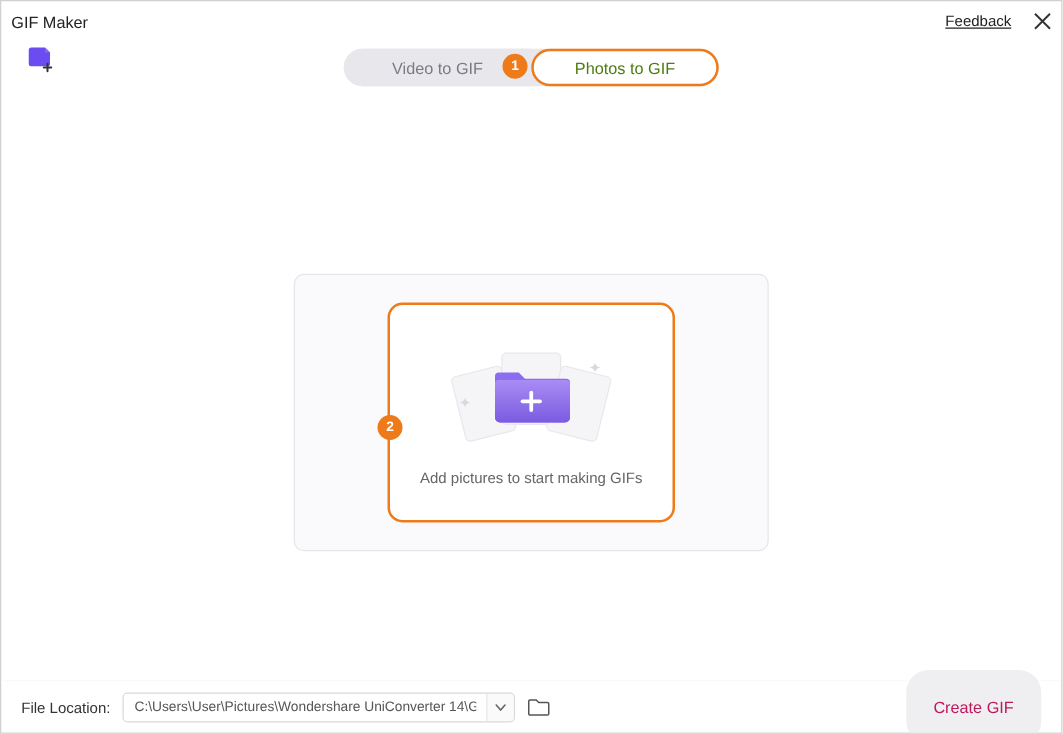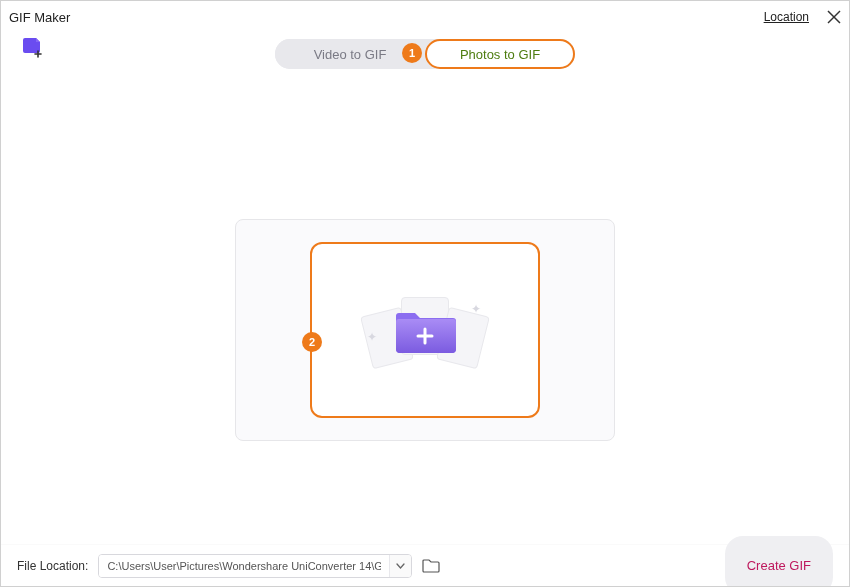--- a/index.html
+++ b/index.html
@@ -208,21 +208,21 @@
       font-size: 13px;
       cursor: not-allowed;
     }
   </style>
 </head>
 <body>
 
 <div class="titlebar">
   <div class="titlebar-left">GIF Maker</div>
   <div class="titlebar-right">
-    <span class="feedback">Location</span>
+    <span class="feedback">Feedback</span>
     <span class="close-btn">
       <svg width="14" height="14" viewBox="0 0 14 14">
         <line x1="1" y1="1" x2="13" y2="13"></line>
           <line x1="13" y1="1" x2="1" y2="13"></line>
       </svg>
     </span>
   </div>
 </div>
 
 <div class="toolbar">
@@ -262,20 +262,21 @@
             </linearGradient>
           </defs>
           <path d="M3 8 h18 l5 5 h33 a3 3 0 0 1 3 3 v28 a4 4 0 0 1 -4 4 h-52 a4 4 0 0 1 -4 -4 v-33 a3 3 0 0 1 3 -3 z" fill="#8b6df0"></path>
           <path d="M3 14 h56 a3 3 0 0 1 3 3 v27 a4 4 0 0 1 -4 4 h-52 a4 4 0 0 1 -4 -4 v-27 a3 3 0 0 1 3 -3 z" fill="url(#fg)"></path>
           <g stroke="#fff" stroke-width="3" stroke-linecap="round">
             <line x1="31" y1="24" x2="31" y2="38"></line>
             <line x1="24" y1="31" x2="38" y2="31"></line>
           </g>
         </svg>
       </div>
+      <div class="drop-text">Add pictures to start making GIFs</div>
     </div>
   </div>
 </div>
 
 <div class="footer">
   <span class="file-loc-label">File Location:</span>
   <div class="file-loc-box">
     <input class="file-loc-input" readonly="" value="C:\Users\User\Pictures\Wondershare UniConverter 14\Gifs" style="">
     <div class="file-loc-dd">
       <svg width="9" height="6" viewBox="0 0 9 6">

